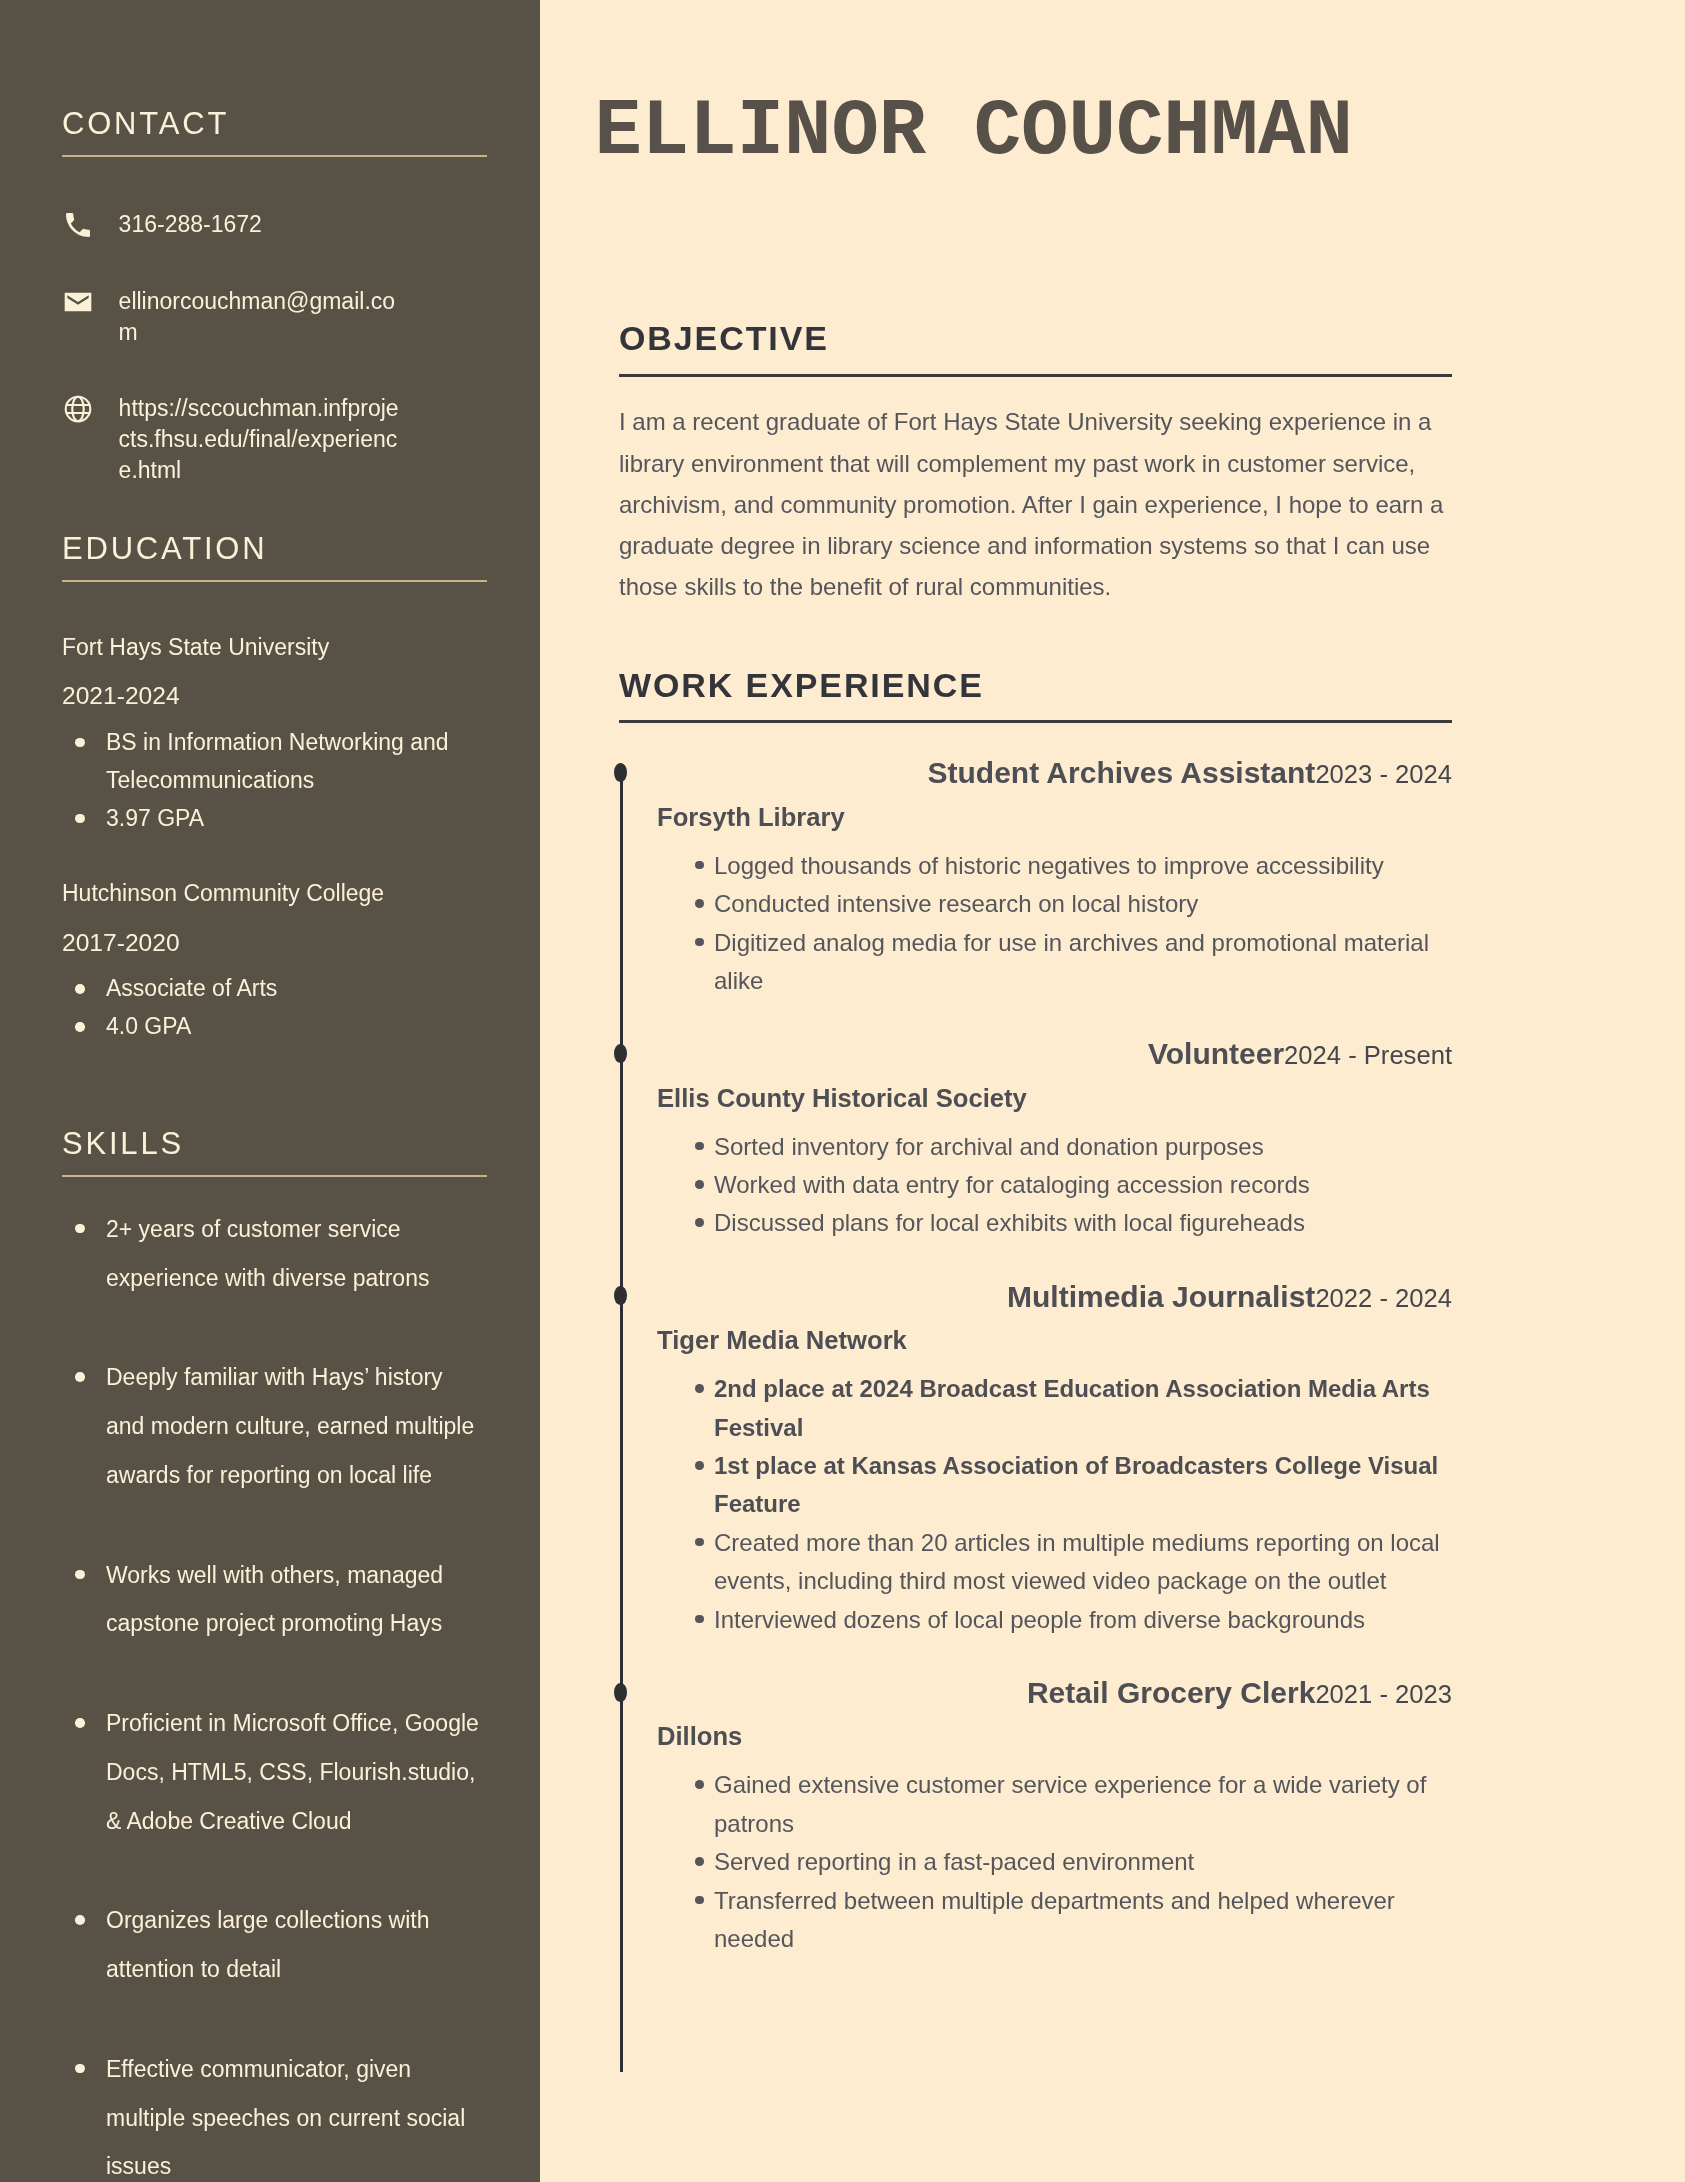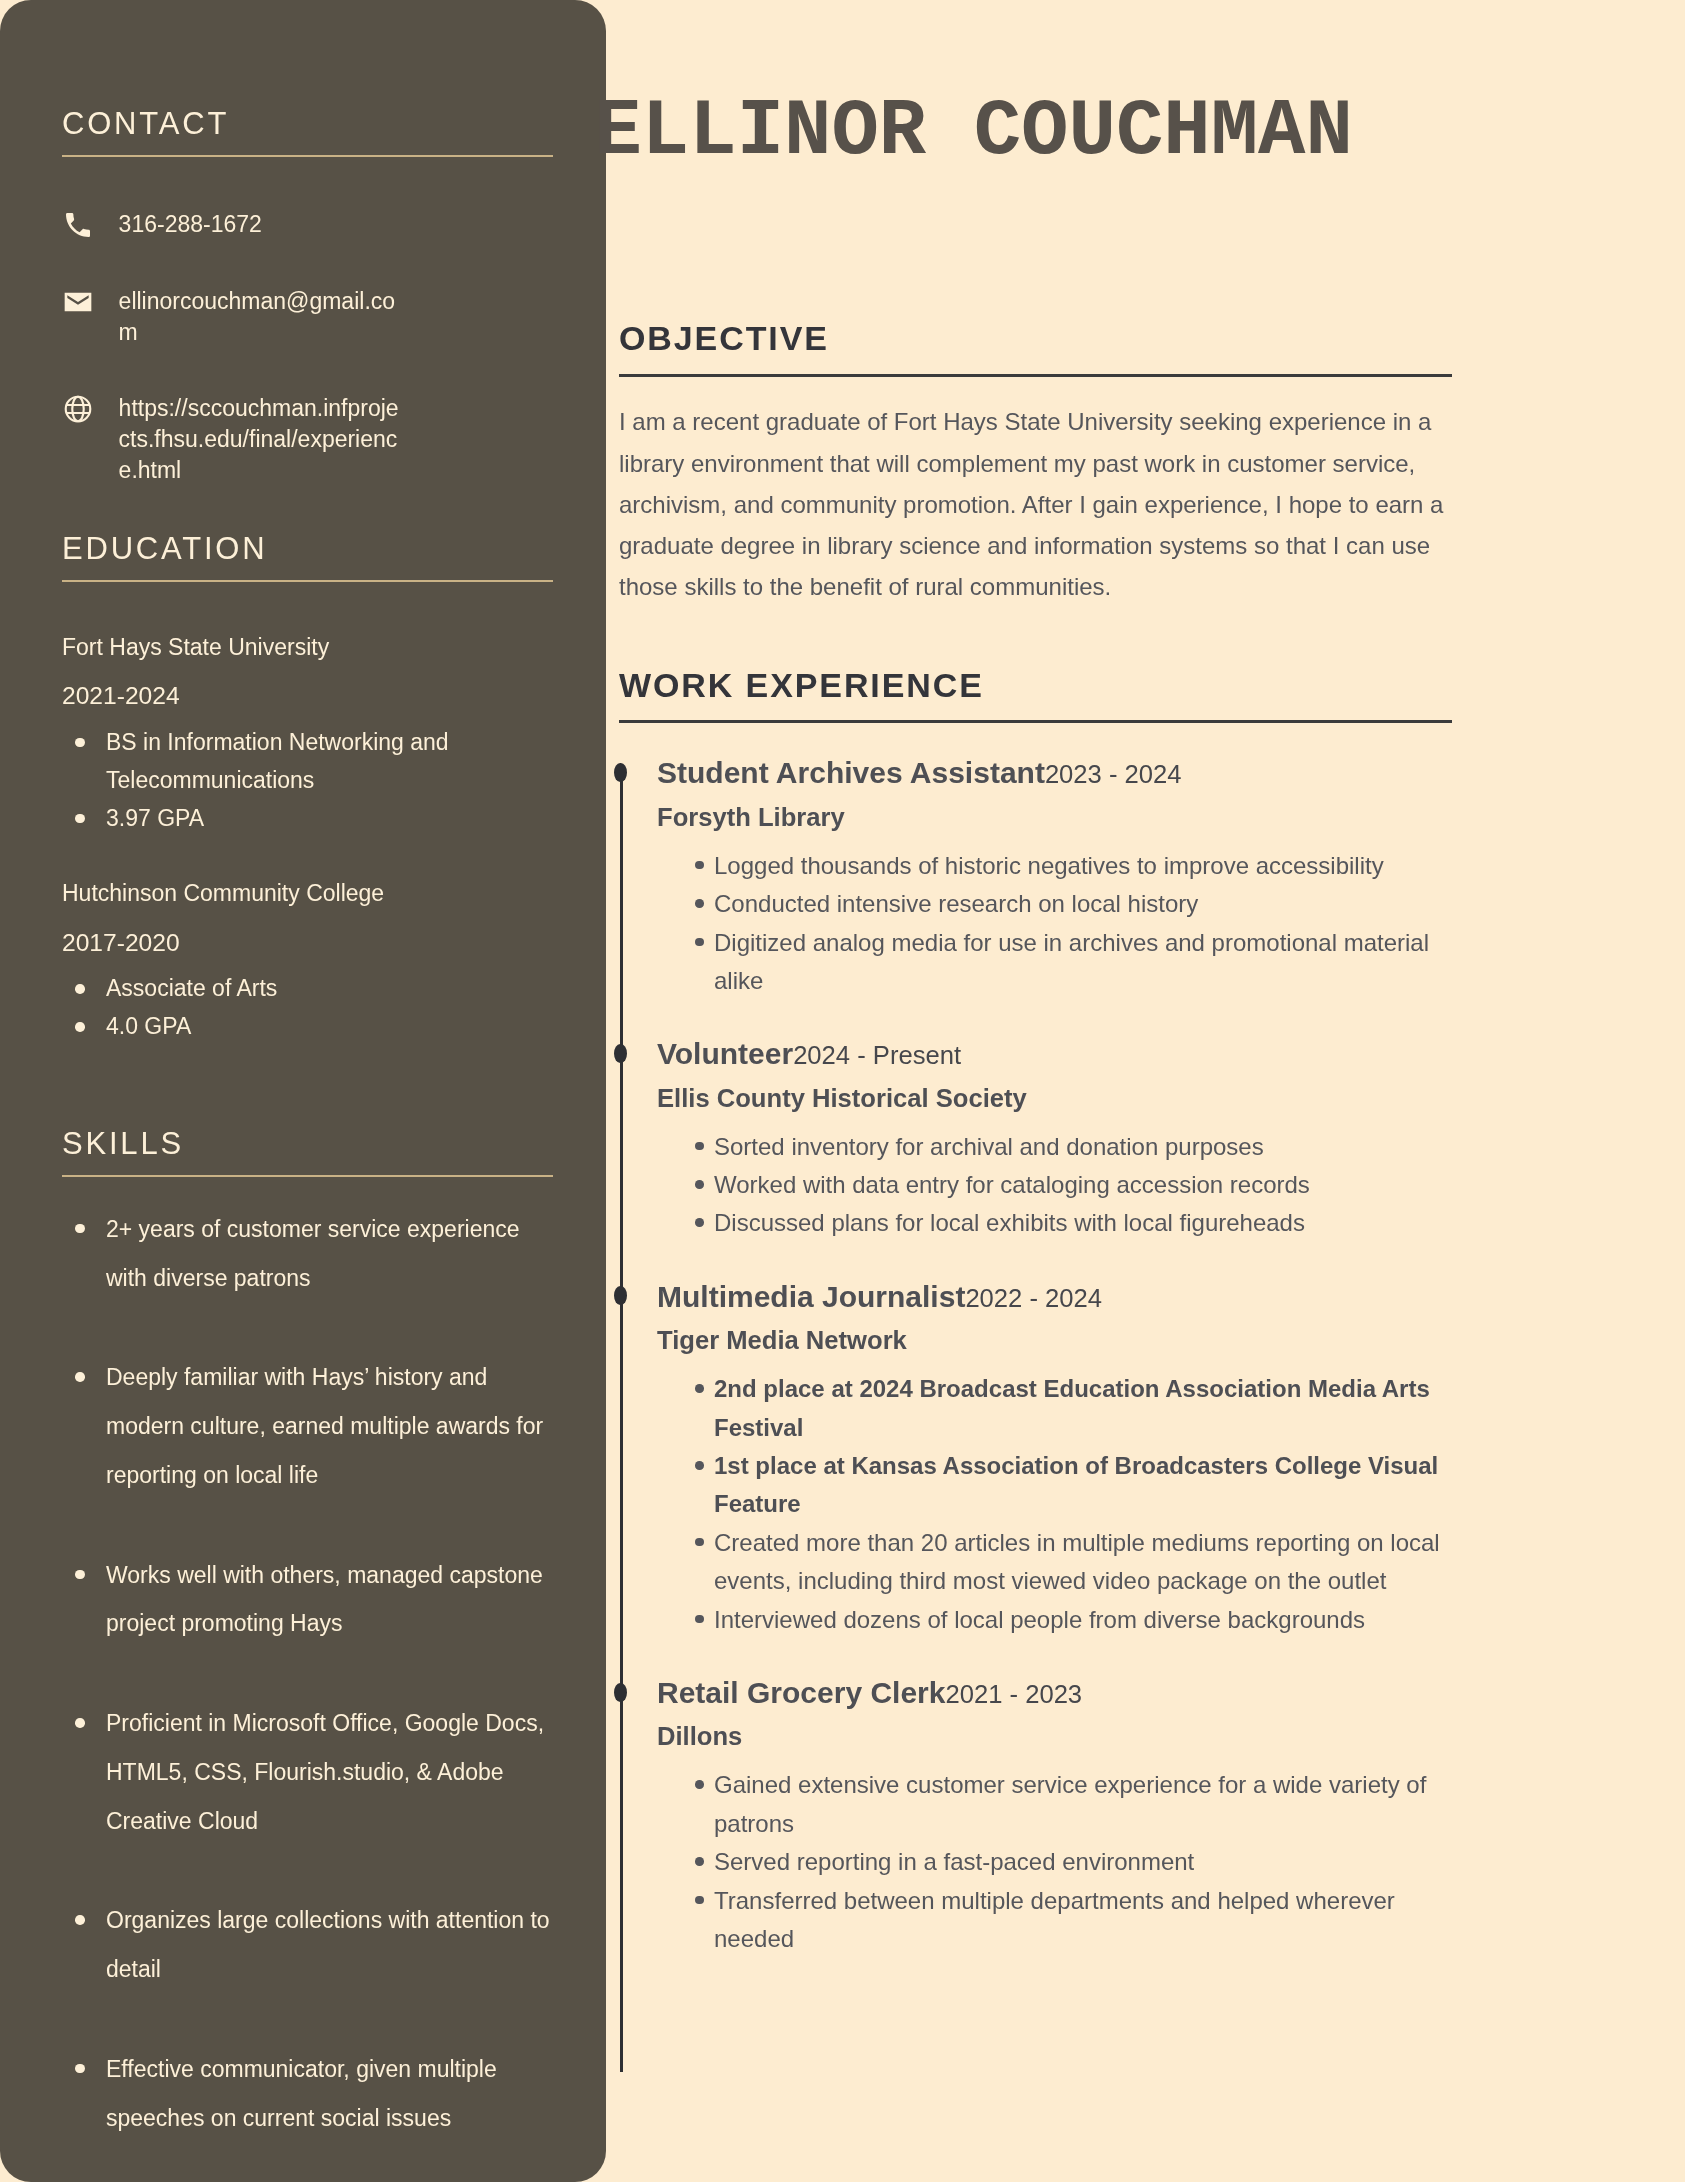--- a/index.html
+++ b/index.html
@@ -3,24 +3,23 @@
 <meta charset="utf-8">
 <style>
   html,body{margin:0;padding:0}
   body{
     width:1685px;height:2182px;position:relative;overflow:hidden;
     background:var(--main-bg,#fdecd0);
     font-family:"Liberation Sans",sans-serif;
   }
   
   .sidebar{
-    position:absolute;top:0;left:0;width:606px;height:2182px;box-sizing:border-box;
+    position:absolute;top:0;left:0;width:540px;height:2182px;box-sizing:border-box;
     background:var(--sidebar-bg,#575146);color:var(--sidebar-text,#fdf0d8);
     padding:106px 53px 0 62px;
-    border-radius:31px;
   }
   .side-heading{font-size:31px;font-weight:400;letter-spacing:2.8px;margin:0;line-height:1.15}
   .side-rule{border-bottom:2.8px solid var(--sidebar-accent,#c9b286);margin-top:13.2px}
   .contact-list{margin-top:52px}
   .contact-row{display:flex;align-items:flex-start;gap:24.6px;margin-bottom:45px;font-size:23px}
   .contact-row svg{width:32px;height:32px;flex:none;margin-top:0}
   .contact-text{line-height:1.35;overflow-wrap:anywhere;max-width:284px}
   .side-section-education{margin-top:45px}
   .side-section-skills{margin-top:80px}
   .school{margin-top:52px}
@@ -45,21 +44,21 @@
   .main-section-objective{margin-top:140px}
   .main-section-work{margin-top:57px}
   .main-heading{font-size:34px;font-weight:700;letter-spacing:1.9px;margin:0;color:var(--heading-color,#34353a);line-height:1.2}
   .main-rule{border-bottom:3.8px solid var(--heading-rule,#3b3b3b);margin-top:15px}
   .objective-text{margin:24.6px 0 0;font-size:24px;line-height:1.72}
   .jobs{position:relative;margin-top:32px;padding-bottom:114px}
   .tl-line{position:absolute;left:0.9px;top:15px;bottom:0;width:2.8px;background:var(--timeline,#2e2f33)}
   .job{position:relative;padding-left:38px}
   .job + .job{margin-top:36px}
   .job-dot{position:absolute;left:-4.7px;top:7.6px;width:12.3px;height:19px;border-radius:50%;background:var(--timeline,#2e2f33)}
-  .job-header{display:flex;justify-content:flex-start;align-items:baseline}
+  .job-header{display:flex;justify-content:flex-end;align-items:baseline}
   .job-title{margin:0;font-size:30px;font-weight:bold;color:var(--bold-text,#4e4f54);line-height:1.2}
   .job-dates{font-size:25.6px;color:#46474c;white-space:nowrap}
   .job-company{margin-top:11.4px;font-size:25.6px;font-weight:bold;color:var(--bold-text,#4e4f54)}
   .job-bullets{list-style:none;margin:15px 0 0;padding:0}
   .job-li{position:relative;padding-left:57px;font-size:24px;line-height:1.6}
   .job-li::before{content:"";position:absolute;left:38px;top:14px;width:8.5px;height:8.5px;border-radius:50%;background:#55565b}
   .job-li.bold{font-weight:bold;color:var(--bold-text,#4e4f54)}
 </style>
 </head>
 <body style="--sidebar-bg: #575146; --sidebar-text: #fdf0d8; --sidebar-accent: #c9b286; --main-bg: #fdecd0; --name-color: #57514a; --heading-color: #34353a; --heading-rule: #3b3b3b; --body-text: #55565b; --bold-text: #4e4f54; --timeline: #2e2f33;">

